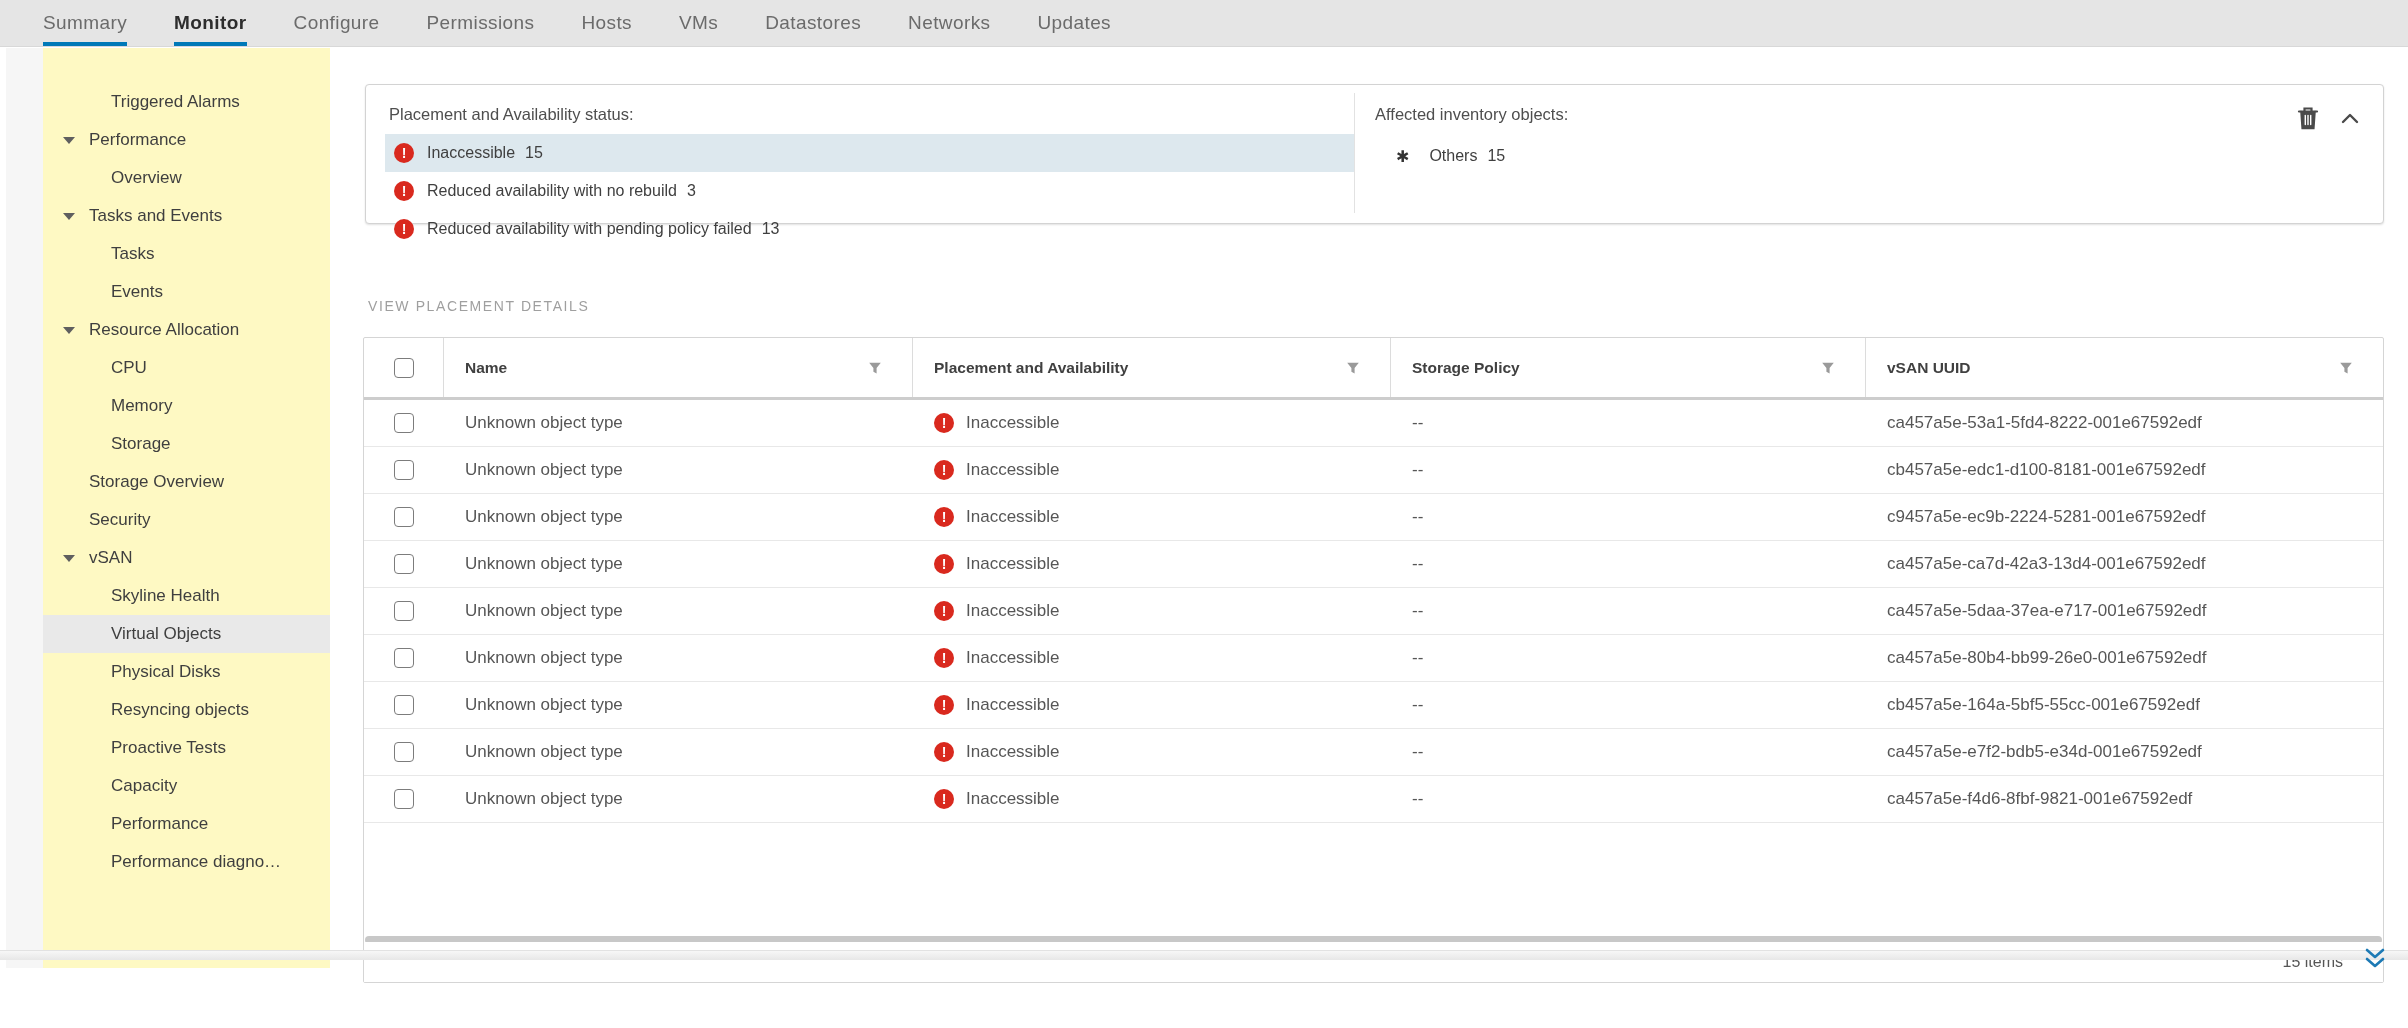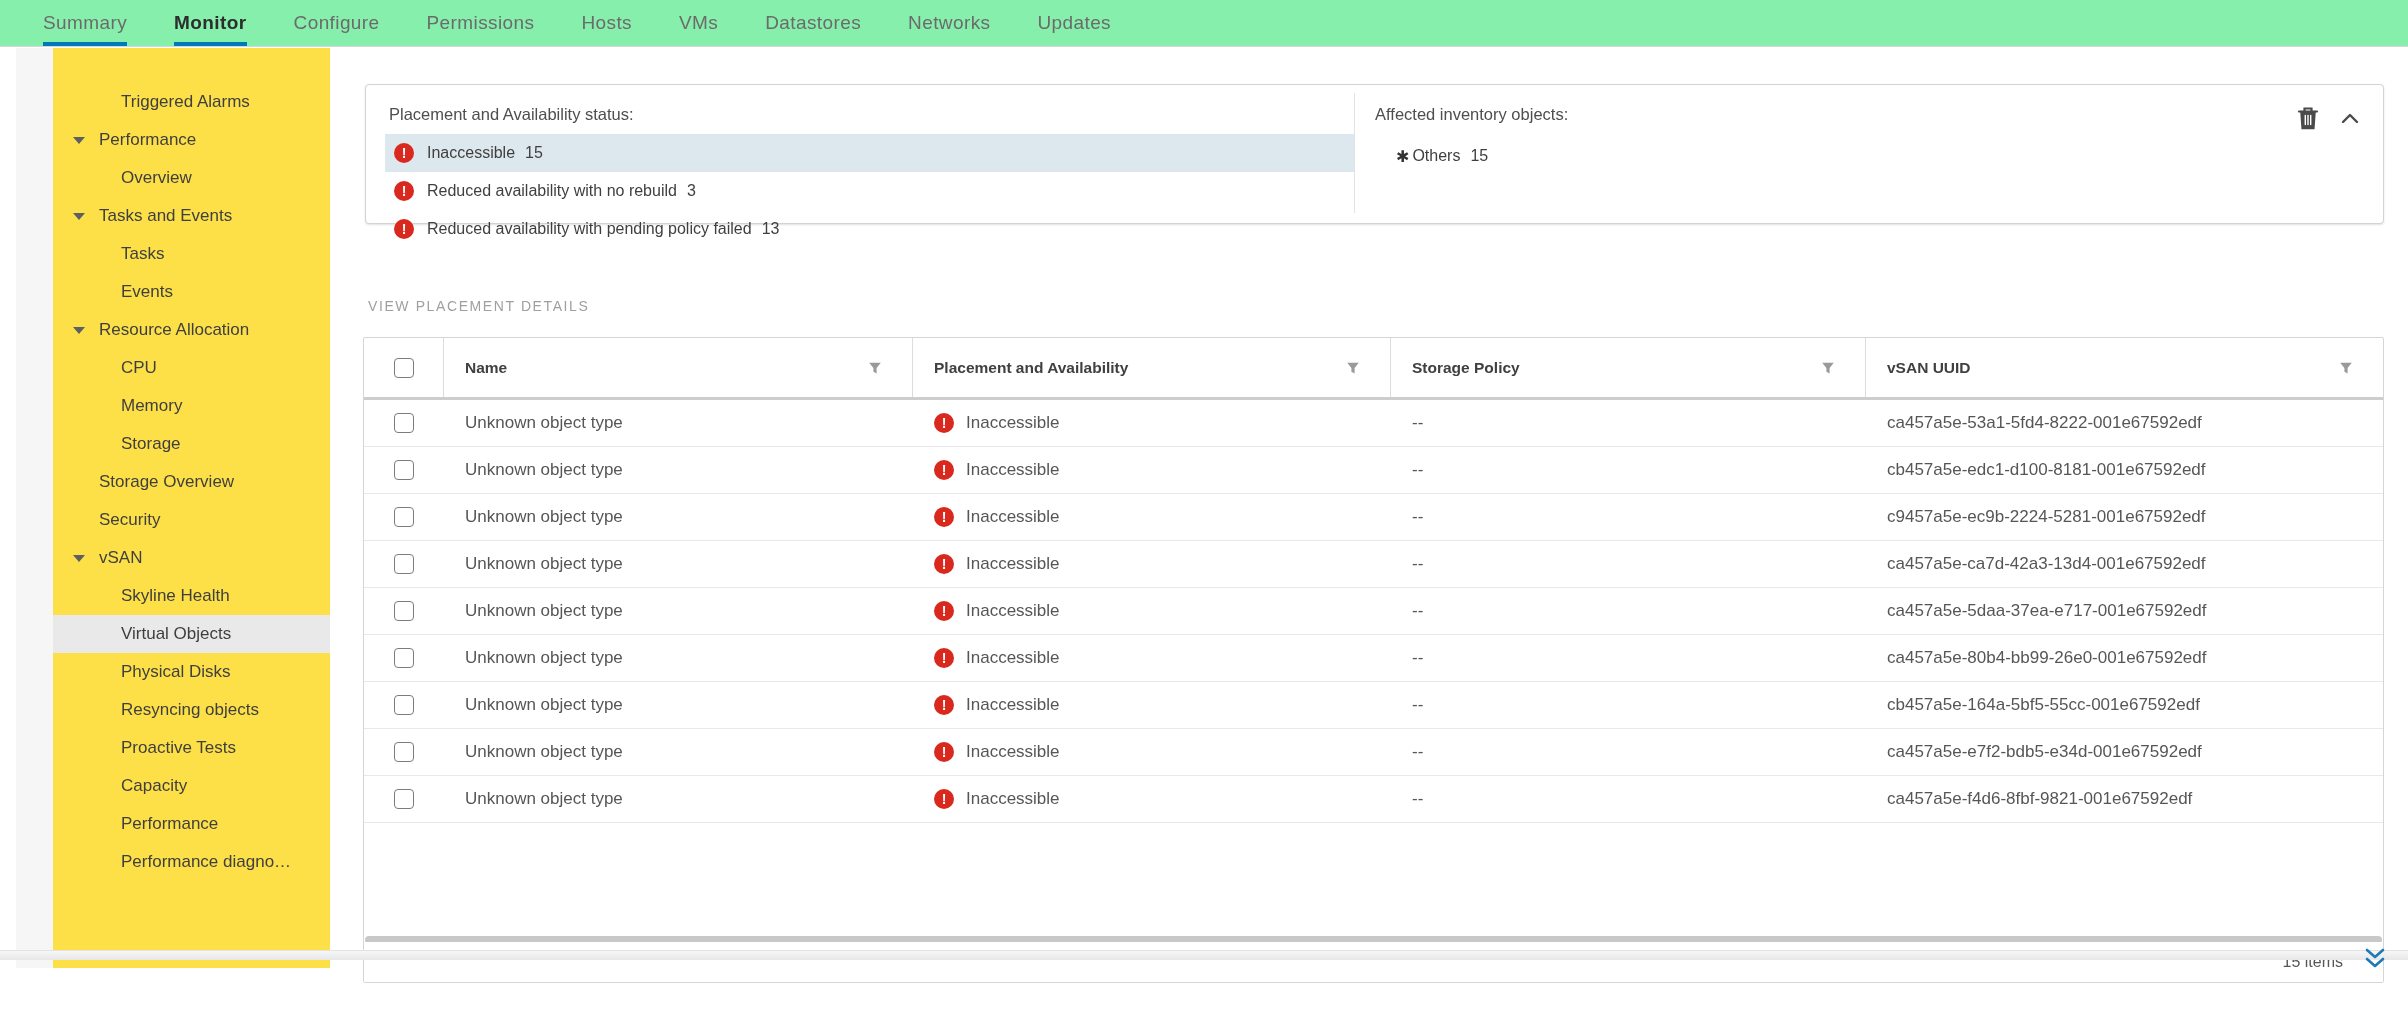--- a/index.html
+++ b/index.html
@@ -2,30 +2,30 @@
 <html><head>
 <meta charset="utf-8">
 <style>
   * { margin:0; padding:0; box-sizing:border-box; }
   html,body { width:2408px; height:1028px; background:#ffffff; overflow:hidden;
     font-family:"Liberation Sans","DejaVu Sans",sans-serif; }
 
   
   .tabbar { position:absolute; left:0; top:0; width:2408px; height:47px;
     display:flex; align-items:stretch; gap:47px; padding-left:43px;
-    border-bottom:1px solid #d8d8d8; background:#86efac; }
+    border-bottom:1px solid #d8d8d8; background:#e5e5e5; }
   .tab { position:relative; display:flex; align-items:center; font-size:19px;
     letter-spacing:.4px; color:#6b6b6b; cursor:pointer; white-space:nowrap; }
   .tab.active { color:#2d2d2d; font-weight:700; }
   .tab.underlined::after { content:""; position:absolute; left:0; right:0; bottom:0;
     height:4px; background:#0079b8; }
 
   
-  .sidebar { position:absolute; left:16px; top:48px; width:390px; height:920px;
-    background:#fde047; border-right:1px solid #e0e0e0; }
+  .sidebar { position:absolute; left:6px; top:48px; width:390px; height:920px;
+    background:#fef9c3; border-right:1px solid #e0e0e0; }
   .sidebar .gutter { position:absolute; left:0; top:0; width:37px; height:100%;
     background:#f6f6f6; }
   .sb-nav { position:absolute; left:37px; right:0; top:35px; list-style:none; }
   .sb-item { position:relative; height:38px; line-height:38px; font-size:17px;
     color:#3f3f3f; cursor:pointer; white-space:nowrap; overflow:hidden; }
   .sb-item.child { padding-left:68px; }
   .sb-item.group, .sb-item.top { padding-left:46px; }
   .sb-item.selected { background:#e9e9e9; }
   .caret { position:absolute; left:20px; top:50%; margin-top:-3px; width:0; height:0;
     border-left:6px solid transparent; border-right:6px solid transparent;
@@ -47,21 +47,21 @@
     color:#fff; font-size:14px; font-weight:700; display:inline-flex;
     align-items:center; justify-content:center; line-height:1; }
   .st-label { margin-left:13px; font-size:16px; color:#3f3f3f; }
   .st-count { margin-left:10px; font-size:16px; color:#3f3f3f; }
   .sc-divider { position:absolute; left:988px; top:8px; bottom:10px; width:1px;
     background:#e2e2e2; }
   .sc-right-title { position:absolute; left:1009px; top:20px; font-size:16.5px; color:#4e4e4e; }
   .affected-list { position:absolute; left:1030px; top:52px; }
   .affected-row { display:flex; align-items:center; height:38px; }
   .ast-icon { font-size:16px; color:#333; }
-  .aff-label { margin-left:3px; font-size:16px; color:#3f3f3f; }
+  .aff-label { margin-left:20px; font-size:16px; color:#3f3f3f; }
   .aff-count { margin-left:10px; font-size:16px; color:#3f3f3f; }
   .trash-btn { position:absolute; right:62px; top:20px; width:26px; height:28px;
     cursor:pointer; background:none; border:none; }
   .collapse-btn { position:absolute; right:22px; top:26px; width:22px; height:16px;
     cursor:pointer; background:none; border:none; }
 
   
   .section-label { position:absolute; left:38px; top:250px; font-size:14px;
     letter-spacing:1.6px; color:#9f9f9f; }
 

